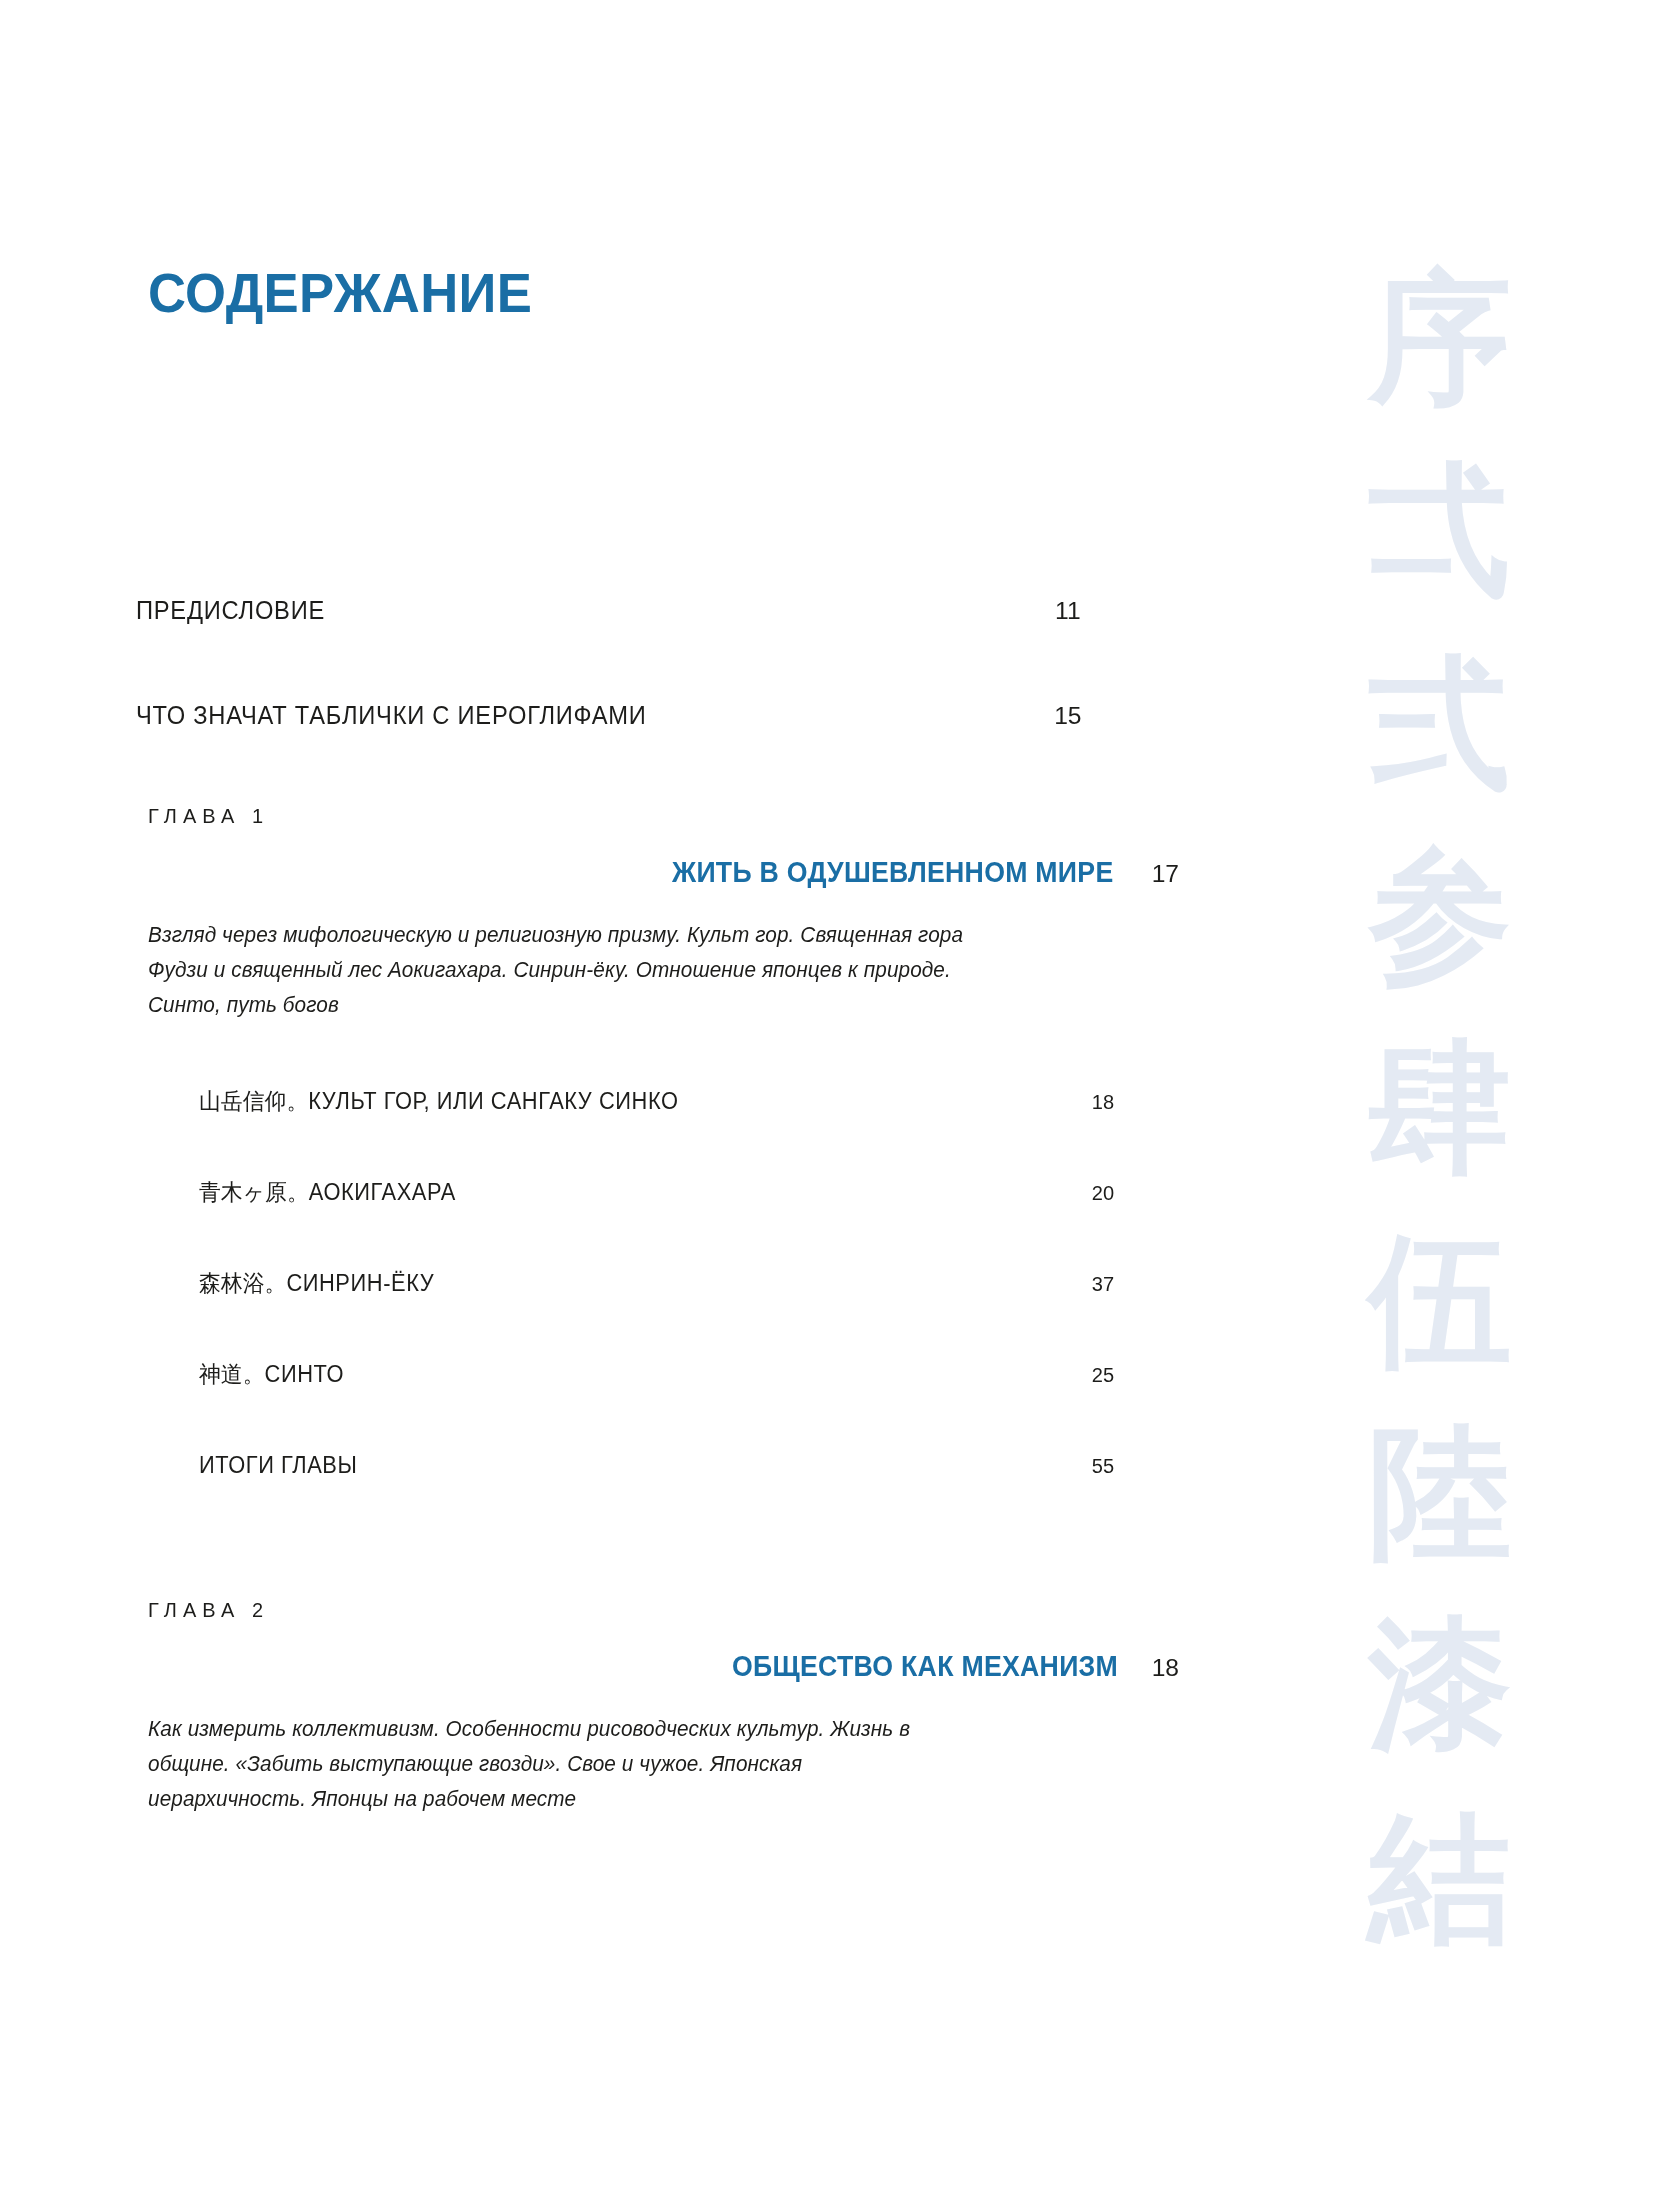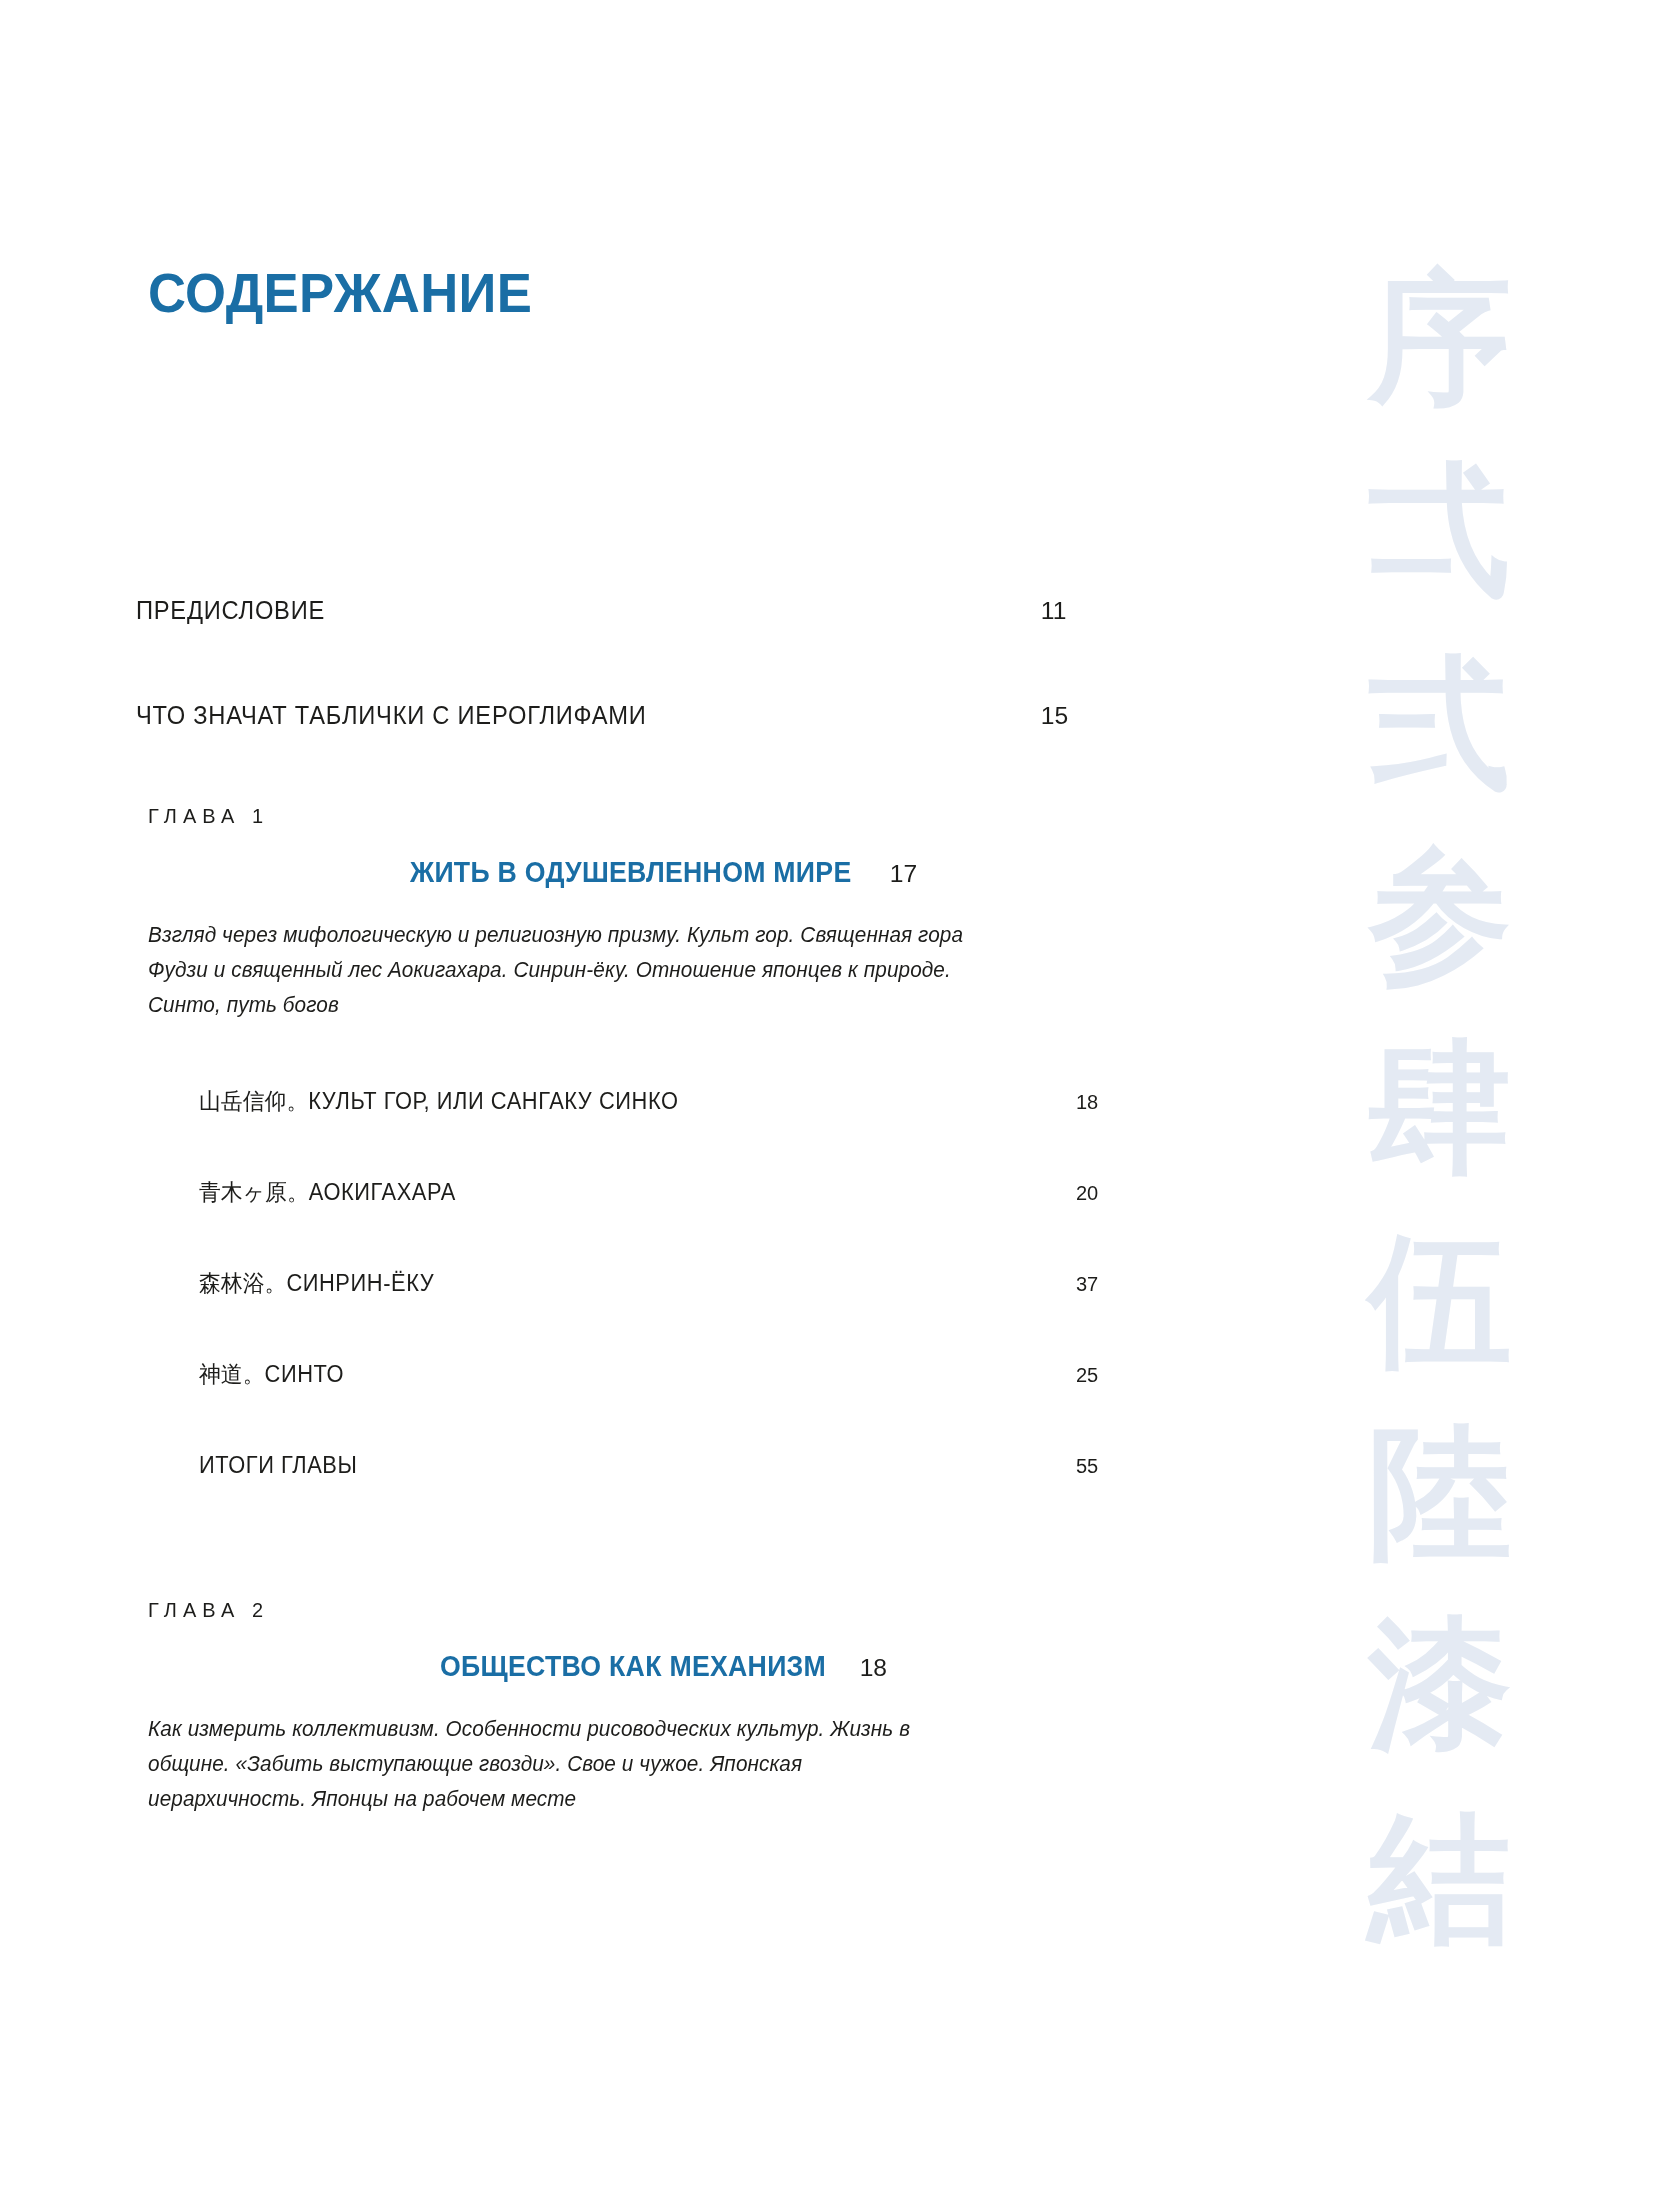--- a/index.html
+++ b/index.html
@@ -66,21 +66,21 @@
     display: flex;
     align-items: baseline;
     justify-content: space-between;
     width: 100%;
   }
   .row .label {
     white-space: nowrap;
   }
   .row .pageno {
     flex: 0 0 auto;
-    text-align: left;
+    text-align: center;
     min-width: 54px;
     font-variant-numeric: lining-nums;
     margin-top: 24px;
   }
 
   
   .front-matter {
     position: absolute;
     left: 136px;
     top: 573px;
@@ -122,21 +122,21 @@
     color: #1d1d1b;
     font-weight: 400;
     transform: scaleX(0.95);
     transform-origin: left center;
     margin: 0 0 28px 0;
   }
 
   .chapter-head {
     display: flex;
     align-items: baseline;
-    justify-content: center;
+    justify-content: flex-end;
     margin-bottom: 29px;
   }
   .chapter-head .label {
     font-size: 29px;
     font-weight: 700;
     color: #1a6ea5;
     letter-spacing: 0.3px;
     transform: scaleX(0.92);
     transform-origin: left center;
     white-space: nowrap;

